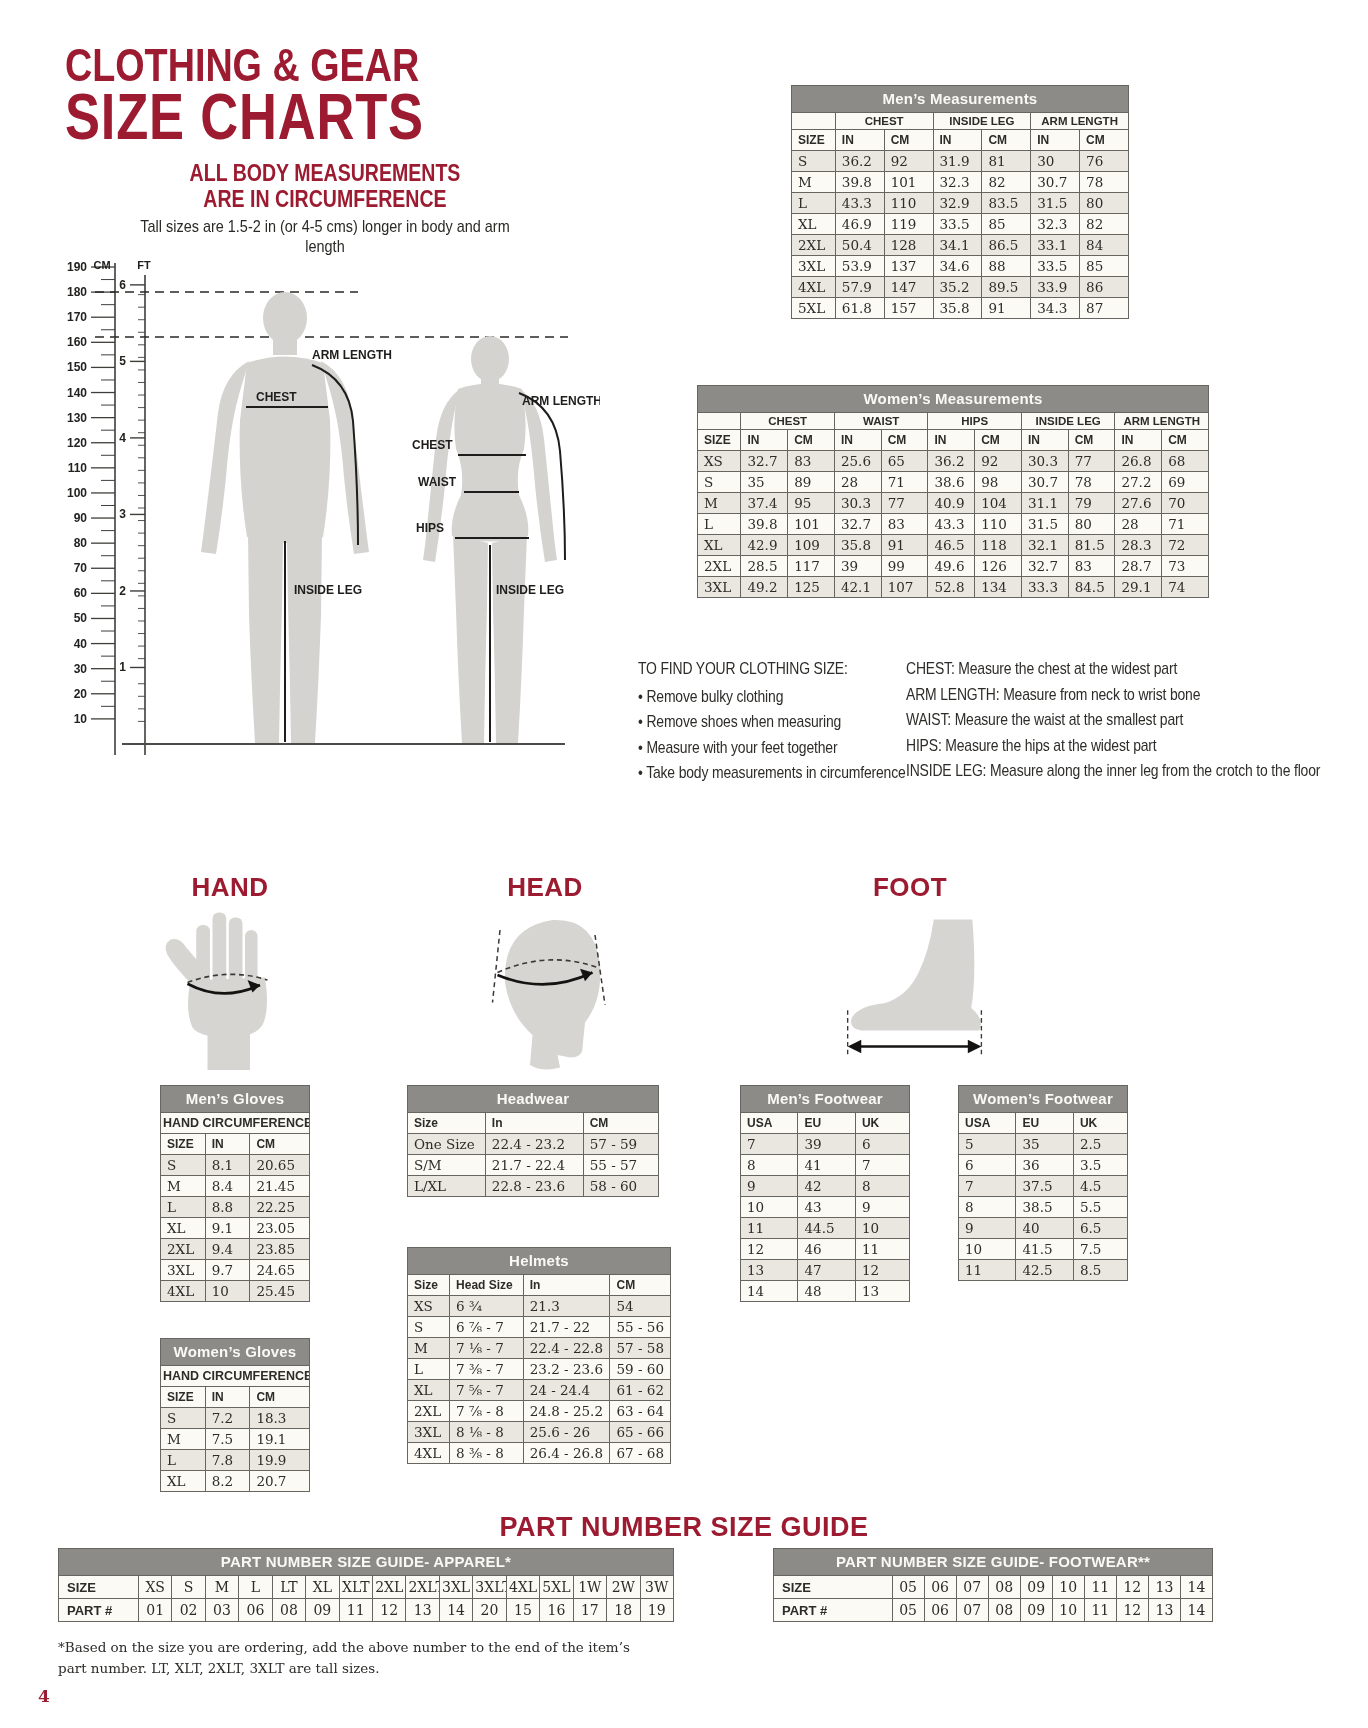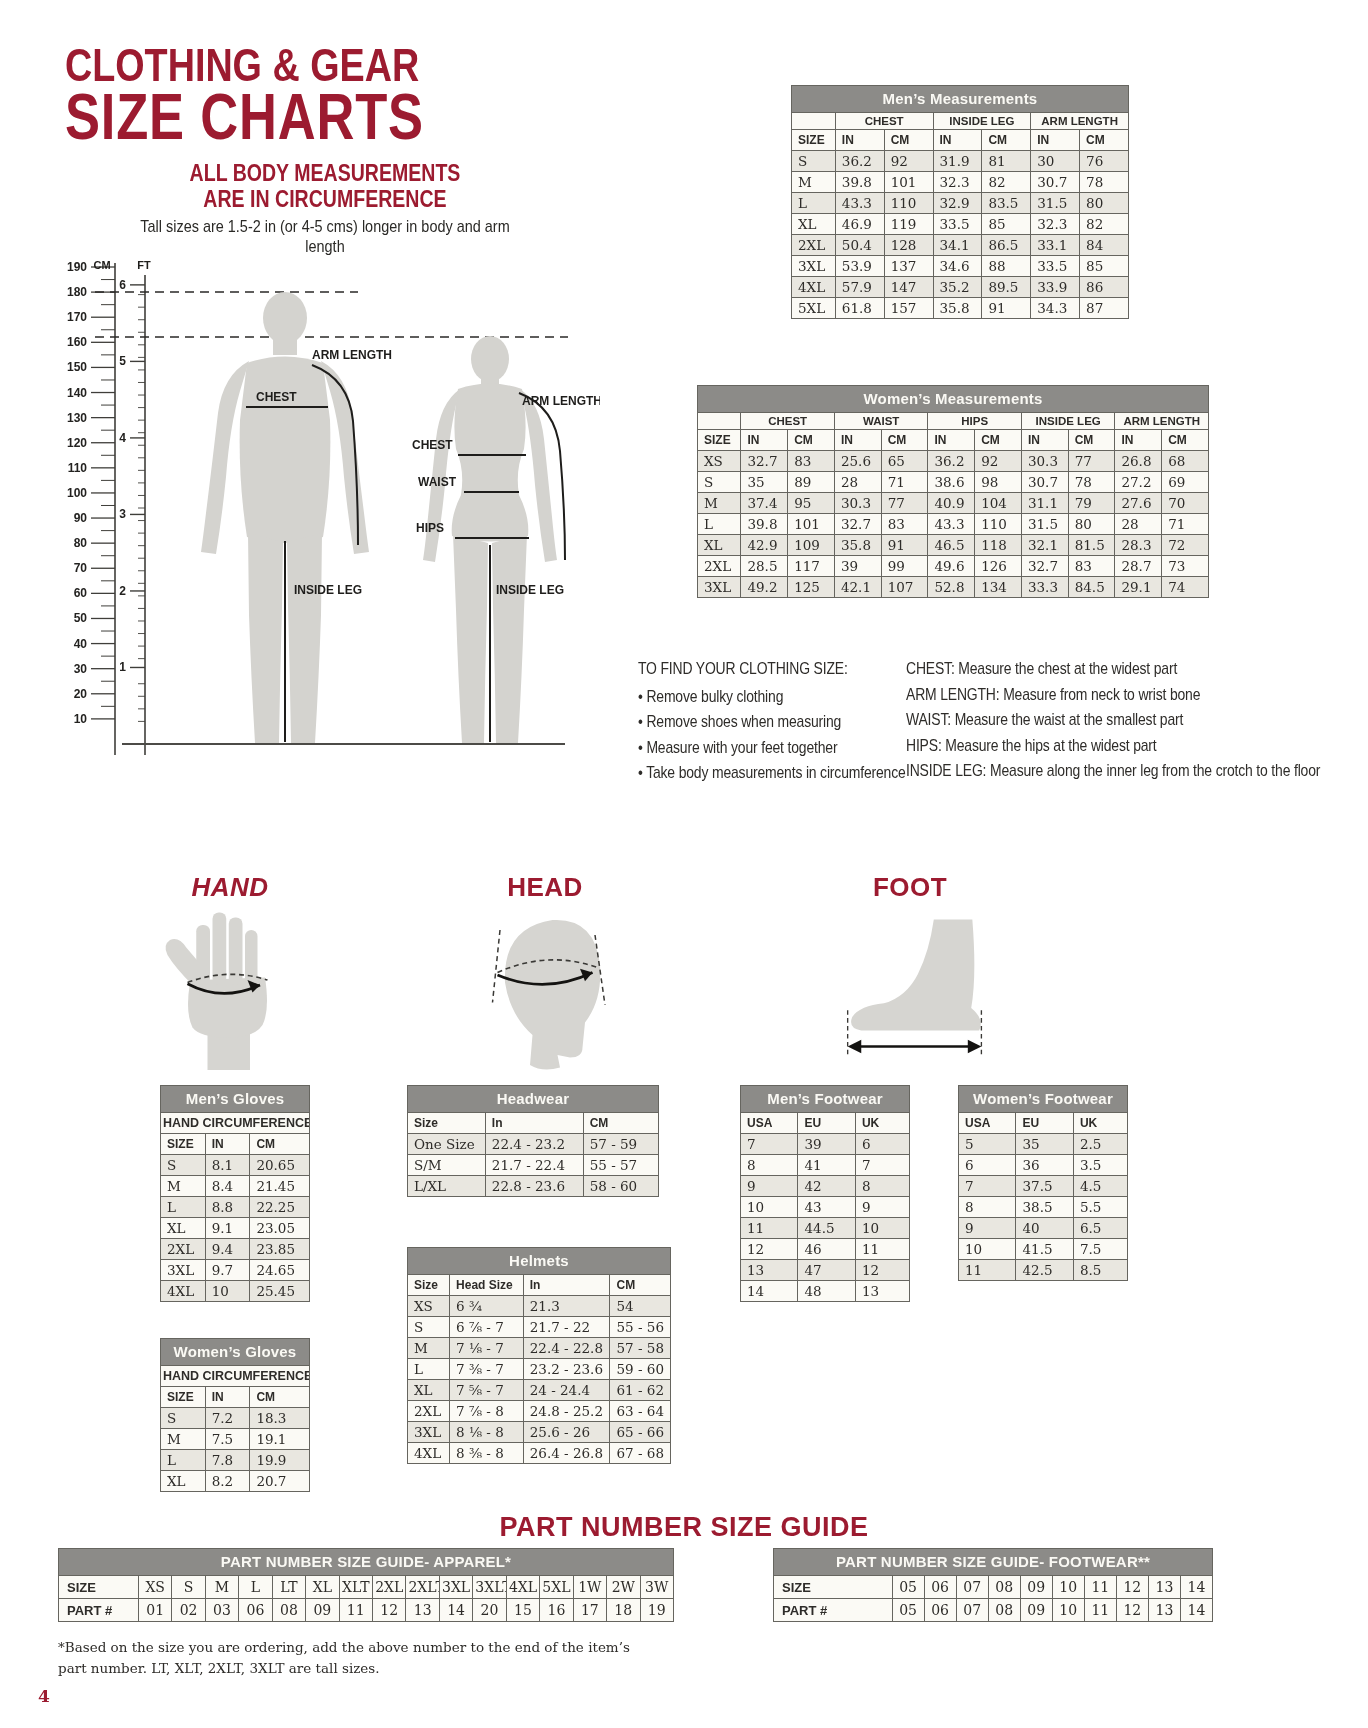--- a/index.html
+++ b/index.html
@@ -492,21 +492,21 @@
   <div class="abs defs sq" style="left:906px; top:656px; width:400px;">
     <div id="definitions-list">
         <div>CHEST: Measure the chest at the widest part</div>
         <div>ARM LENGTH: Measure from neck to wrist bone</div>
         <div>WAIST: Measure the waist at the smallest part</div>
         <div>HIPS: Measure the hips at the widest part</div>
         <div>INSIDE LEG: Measure along the inner leg from the crotch to the floor</div>
       </div>
   </div>
 
-  <div class="abs section-h red" style="left:140px; top:872px; width:180px;font-style:italic;">HAND</div>
+  <div class="abs section-h red" style="left:140px; top:872px; width:180px;">HAND</div>
   <svg class="abs" style="left:155px; top:905px;" width="150" height="165" viewBox="0 0 120 132">
     <g fill="#d6d5d1">
       <rect x="42" y="100" width="34" height="32"></rect>
       <path d="M28,62 Q24,86 30,98 Q36,106 58,106 Q80,106 86,96 Q92,84 88,58 L36,60 Z"></path>
       <path d="M30,64 Q16,50 10,40 Q6,32 12,28 Q19,25 25,34 L42,54 Z"></path>
       <rect x="33" y="16" width="11" height="48" rx="5"></rect>
       <rect x="46" y="6" width="11" height="58" rx="5"></rect>
       <rect x="59" y="10" width="11" height="54" rx="5"></rect>
       <rect x="72" y="20" width="10" height="44" rx="5"></rect>
     </g>

